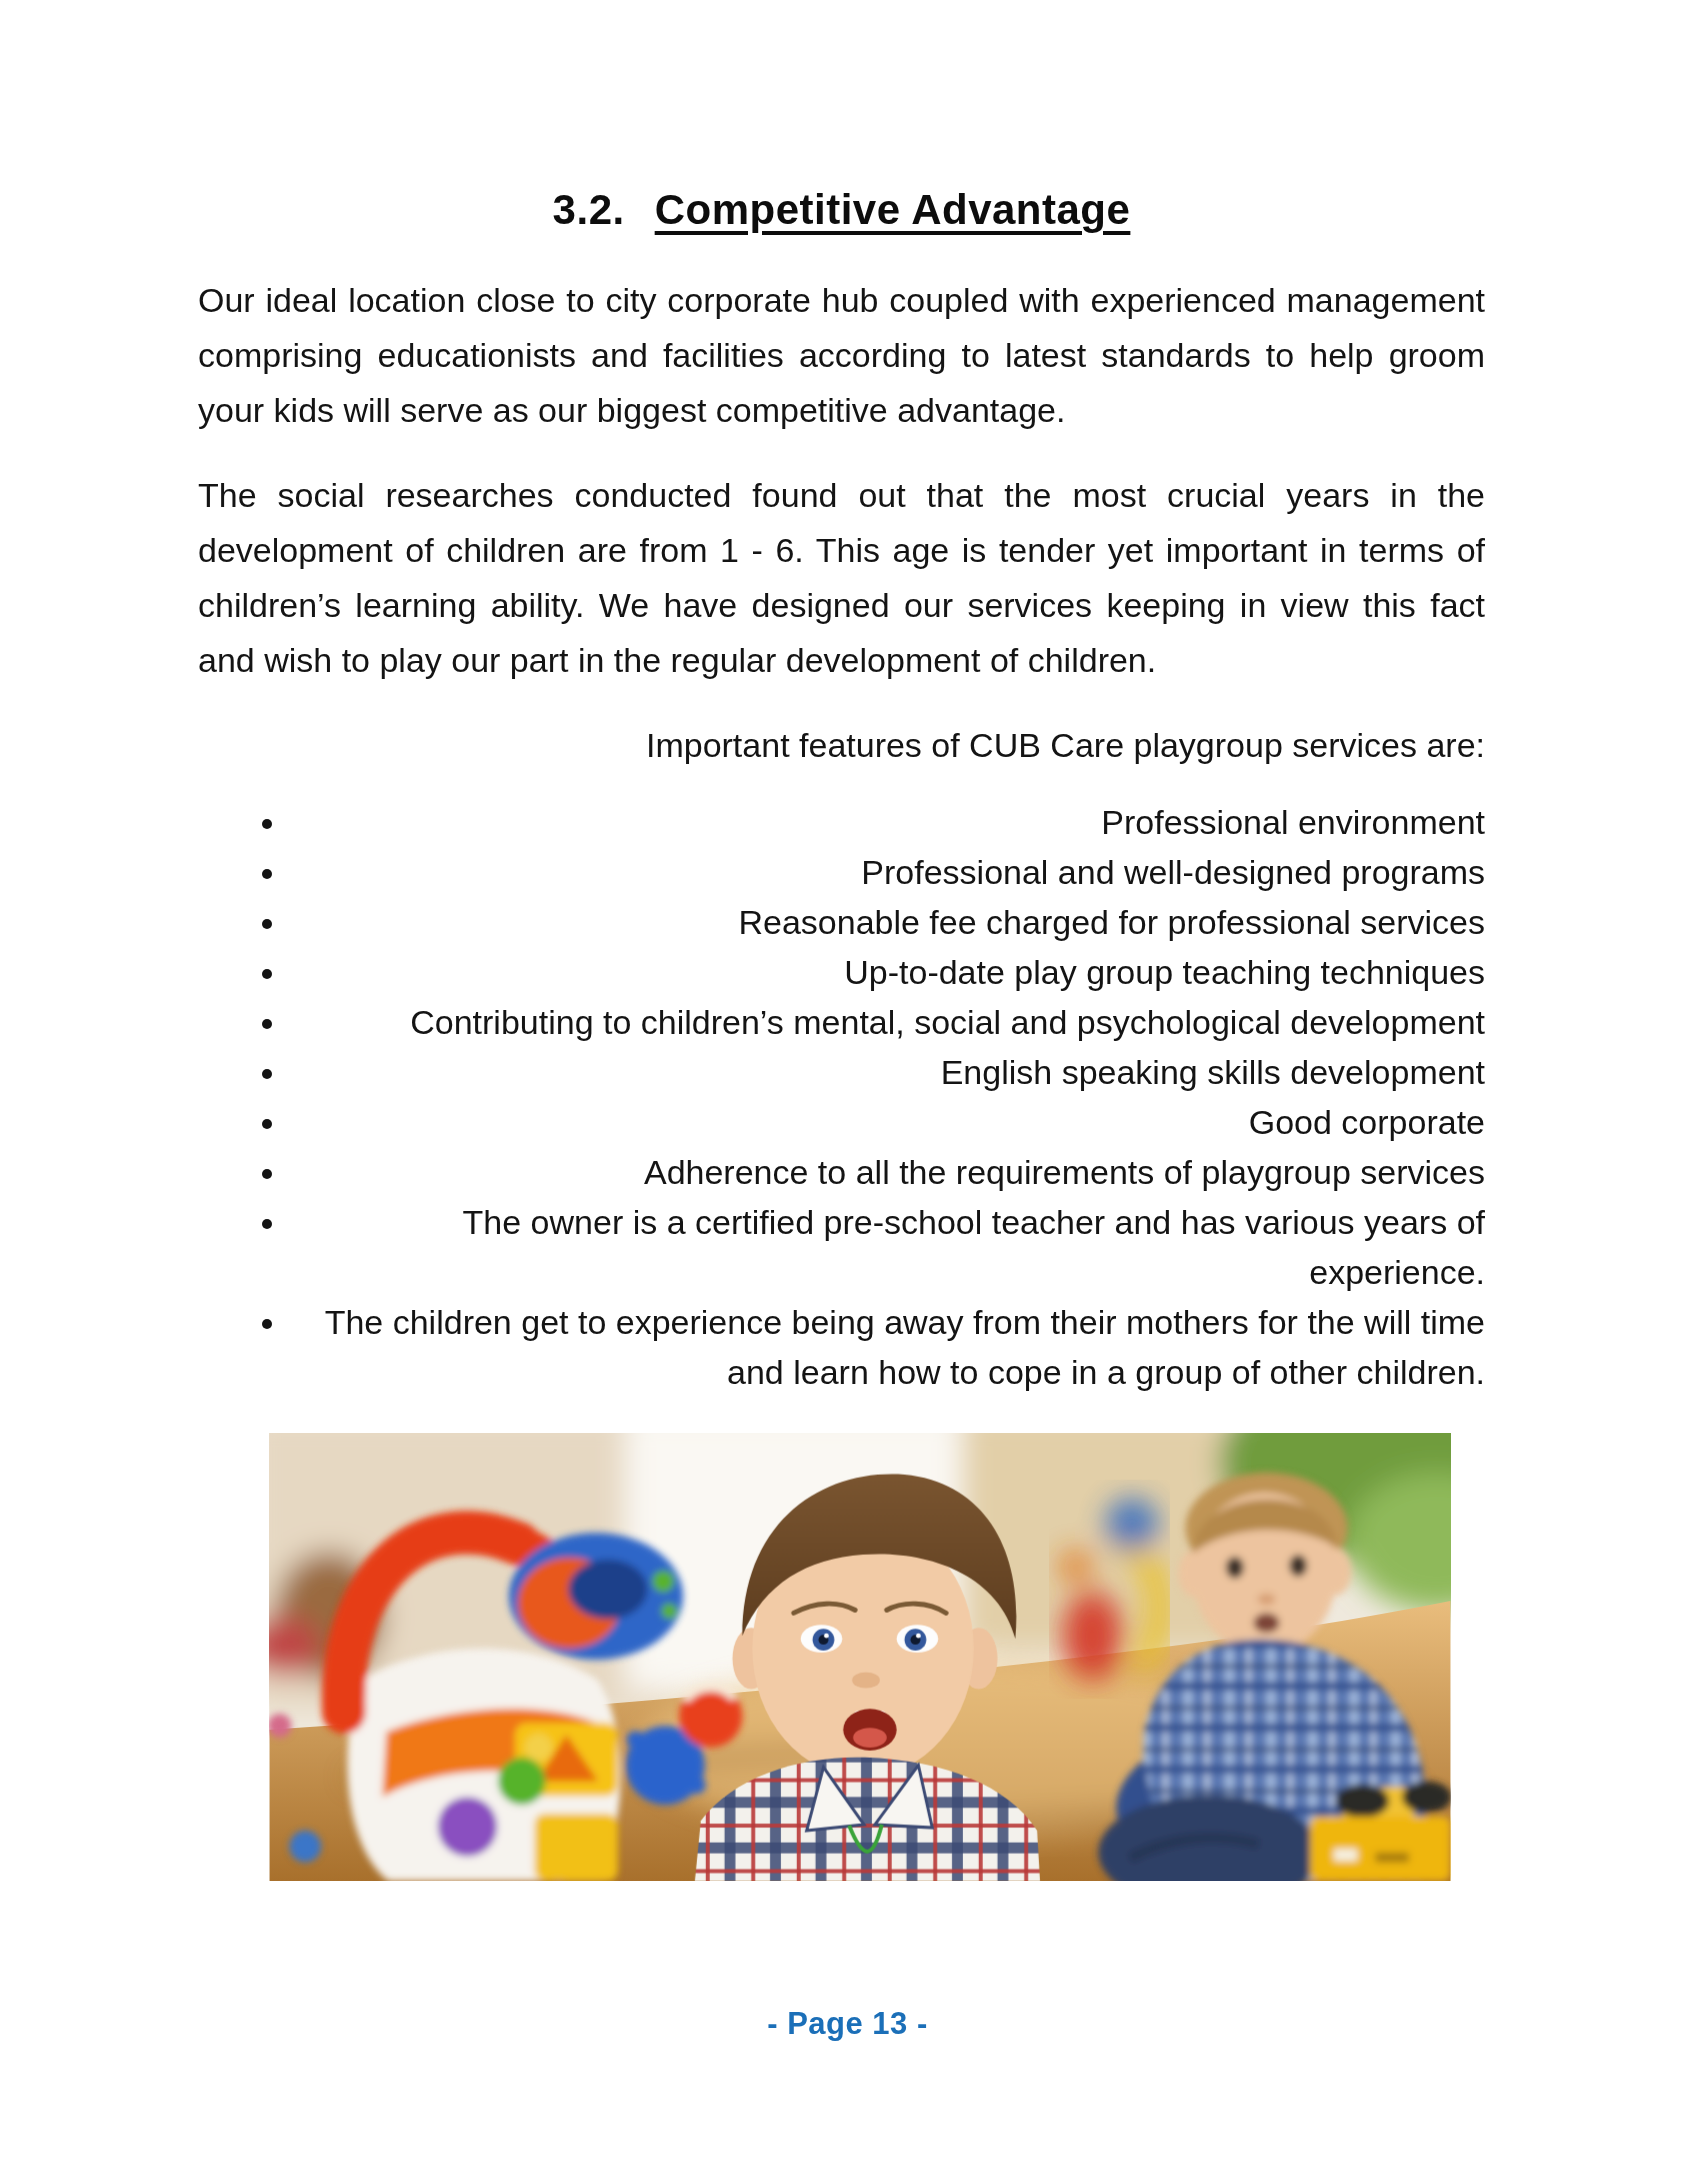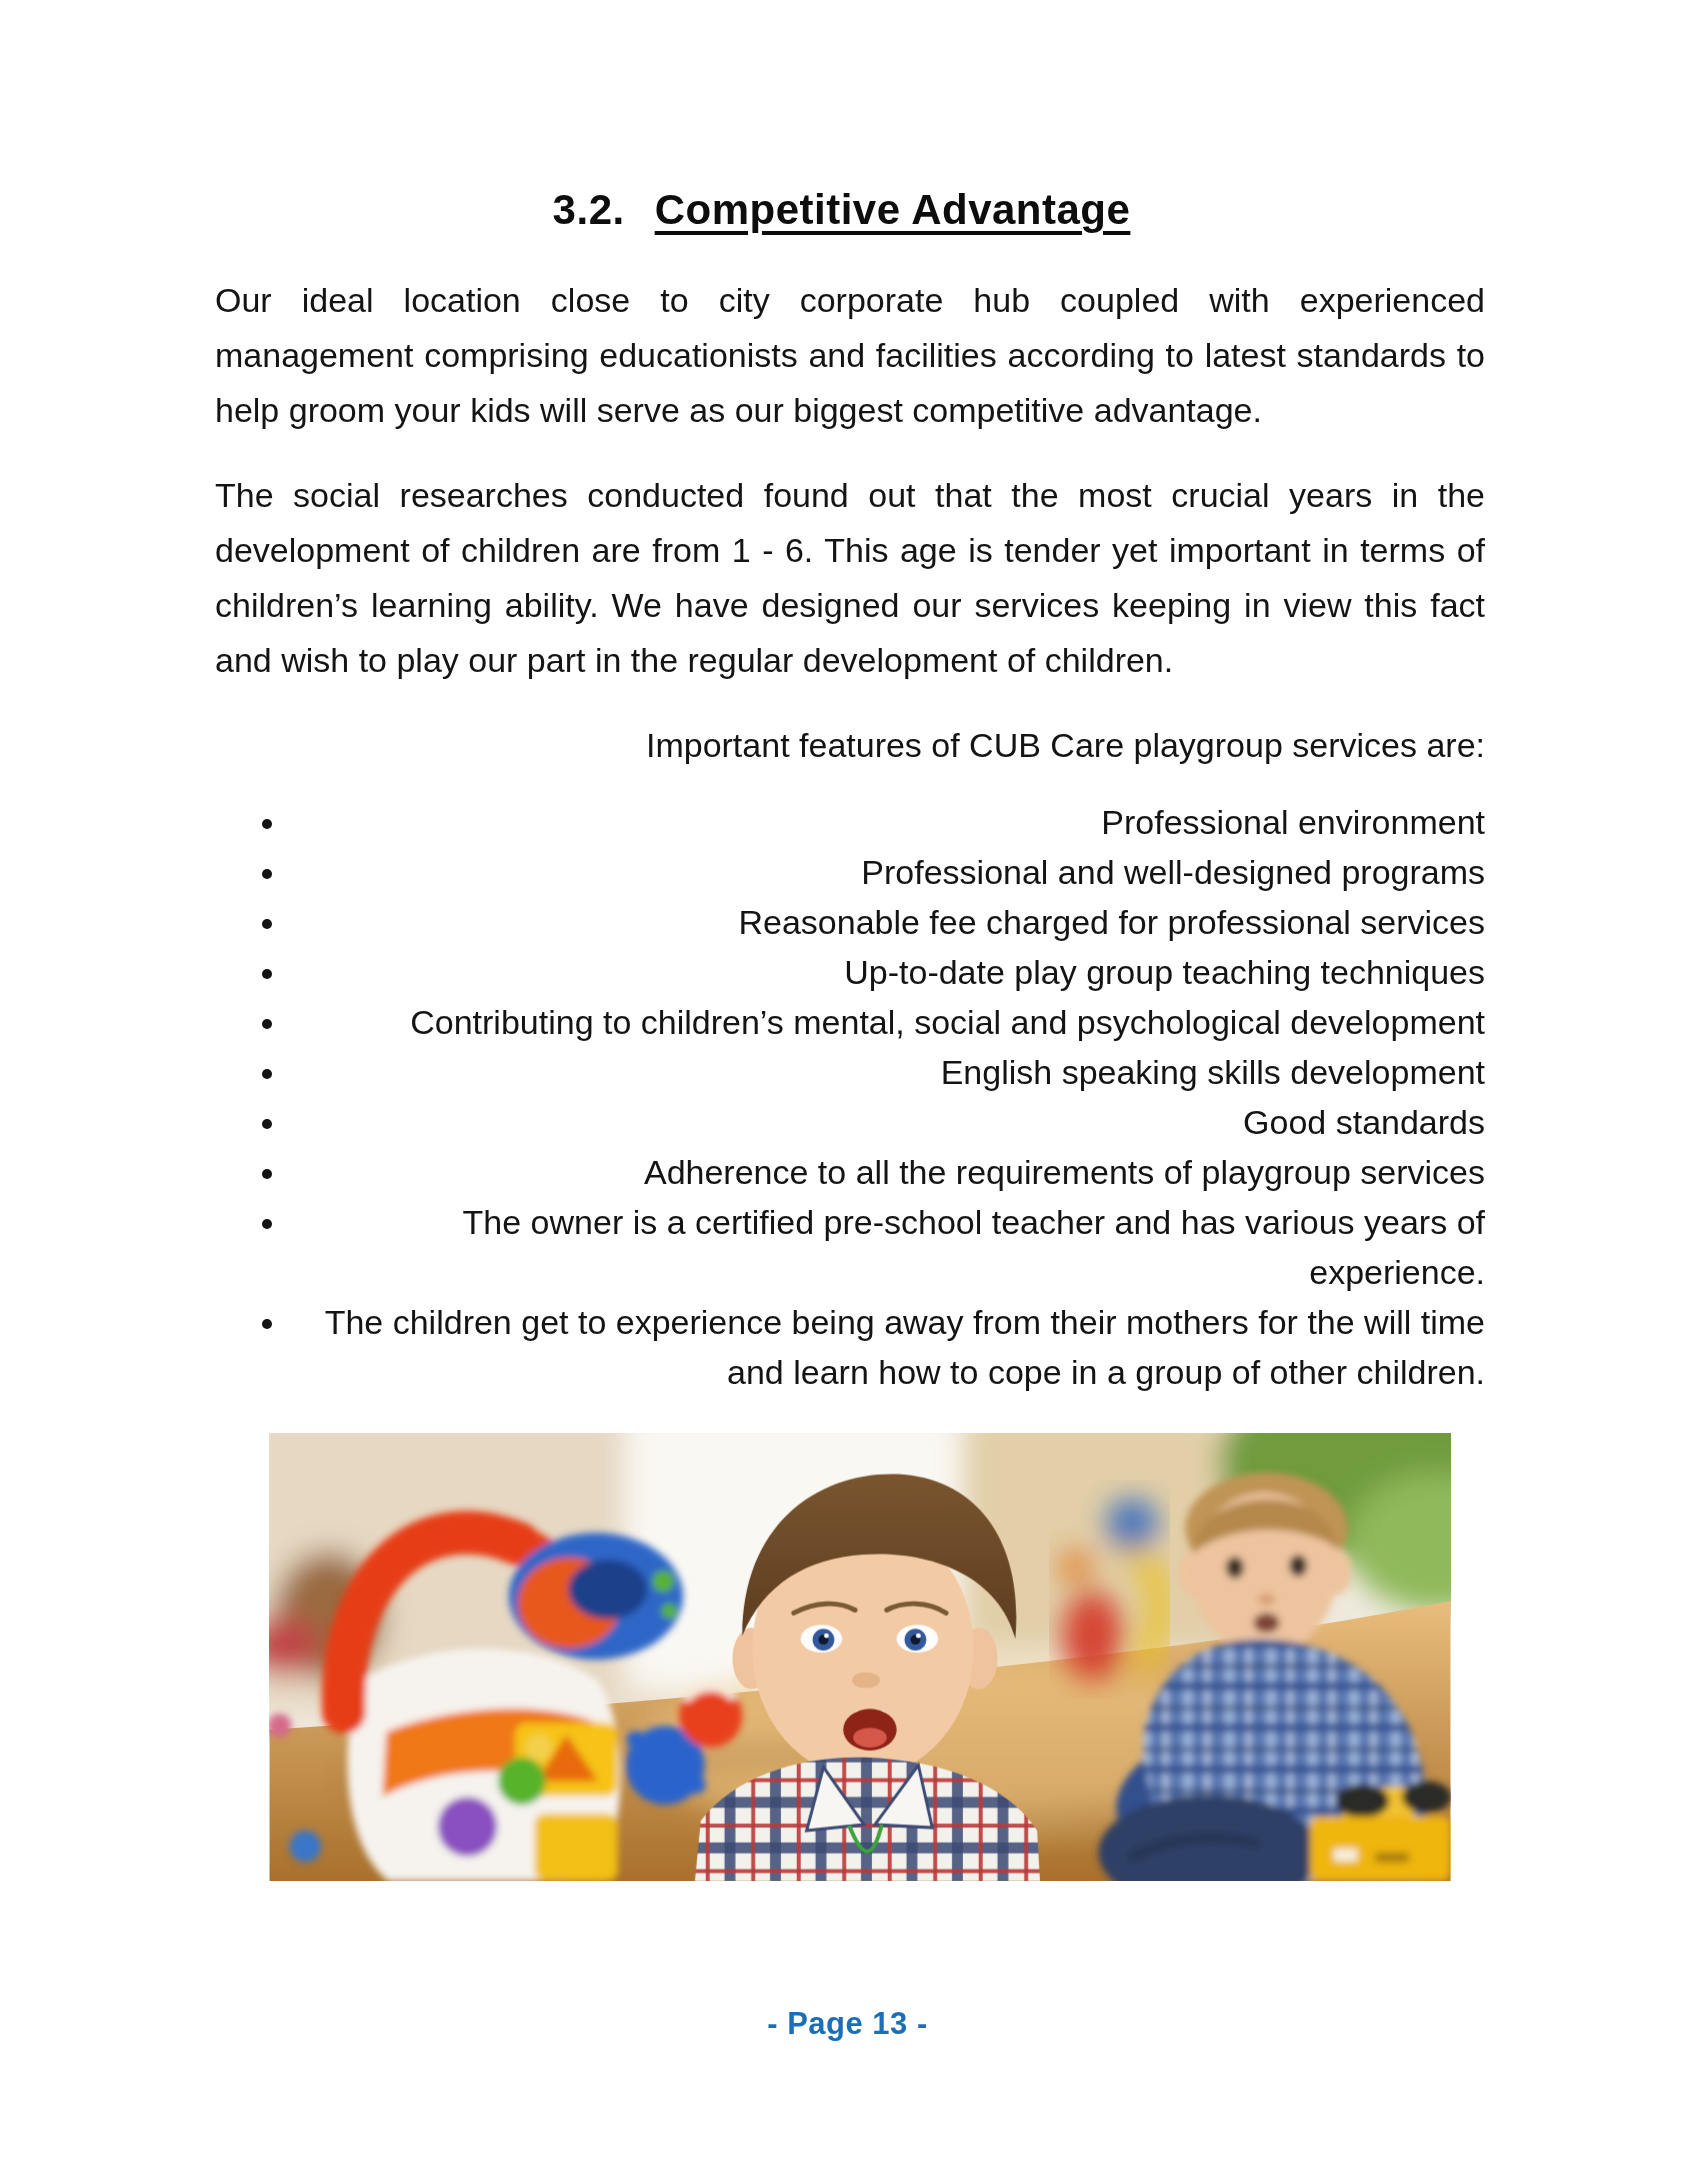--- a/index.html
+++ b/index.html
@@ -19,21 +19,21 @@
   }
   h2.section .num { margin-right:30px; }
   h2.section .ttl {
     text-decoration:underline;
     text-decoration-thickness:4px;
     text-underline-offset:7px;
   }
   p.body {
     font-size:34px; line-height:55px;
     text-align:justify; text-justify:inter-word;
-    margin:0 0 30px 17px;
+    margin:0 0 30px 0;
   }
   p.lead { text-align:right; margin:6px 0 24px 0; }
   ul.features {
     margin:0 0 36px 0; padding:0 0 0 91px;
     font-size:34px; line-height:50px; list-style:disc;text-align:right;
   }
   ul.features li { padding-left:14px; margin:0; }
   figure.photo { margin:0 0 0 71px; padding:0; width:1182px; height:448px; }
   figure.photo svg { display:block; width:1182px; height:448px; }
   .footer {
@@ -60,21 +60,21 @@
 
     <p class="body lead">Important features of CUB Care playgroup services are:</p>
 
     <ul class="features">
       <li>Professional environment</li>
       <li>Professional and  well-designed programs</li>
       <li>Reasonable fee charged for professional services</li>
       <li>Up-to-date play group teaching  techniques</li>
       <li>Contributing to children’s mental, social and psychological development</li>
       <li>English speaking skills development</li>
-      <li>Good standards</li>
+      <li>Good corporate</li>
       <li>Adherence to all the requirements of playgroup services</li>
       <li>The owner is a certified pre-school teacher and has various years of experience.</li>
       <li>The children get to experience being away from their mothers for the will time and learn how to cope in a group of other children.</li>
     </ul>
 
     <figure class="photo">
       <svg viewBox="0 0 1194 453" role="img">
         <defs>
           <linearGradient id="floor" x1="0" y1="0" x2="0" y2="1">
             <stop offset="0" stop-color="#e9bd7d"></stop>

